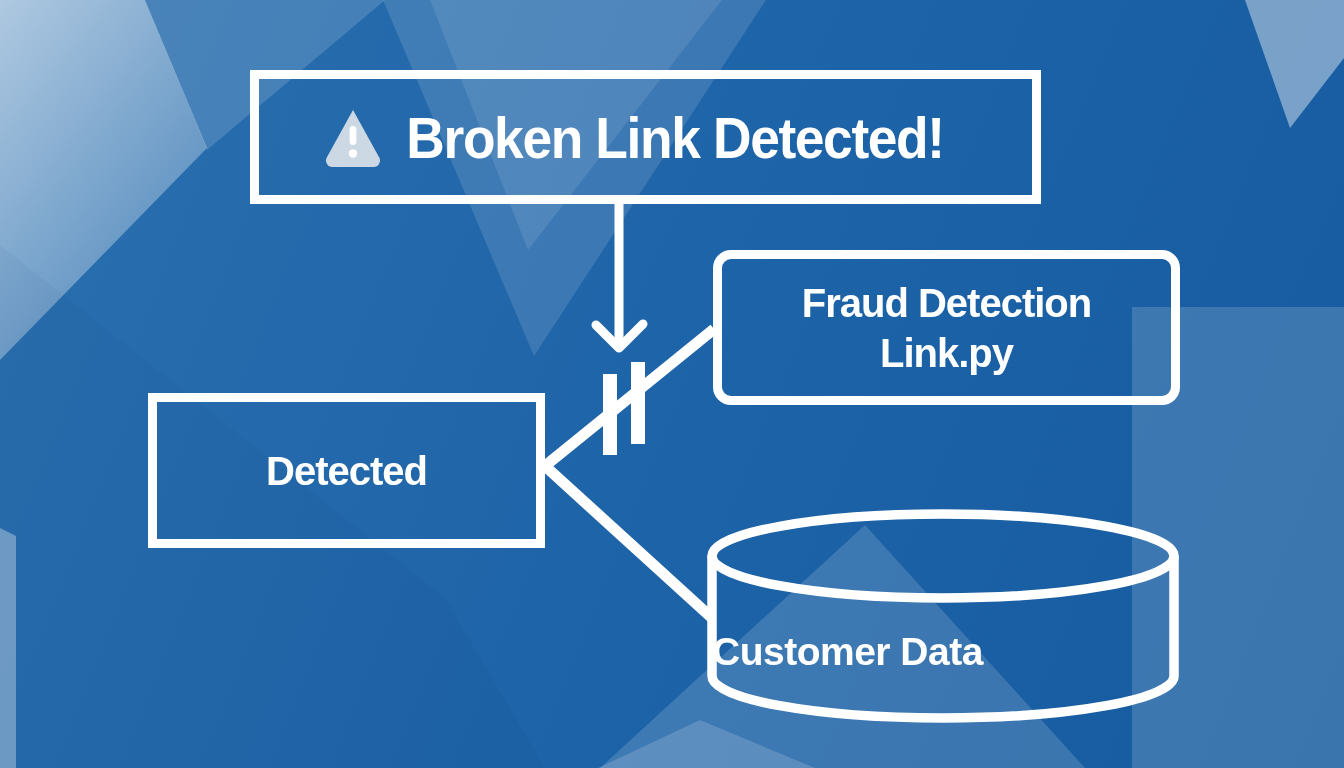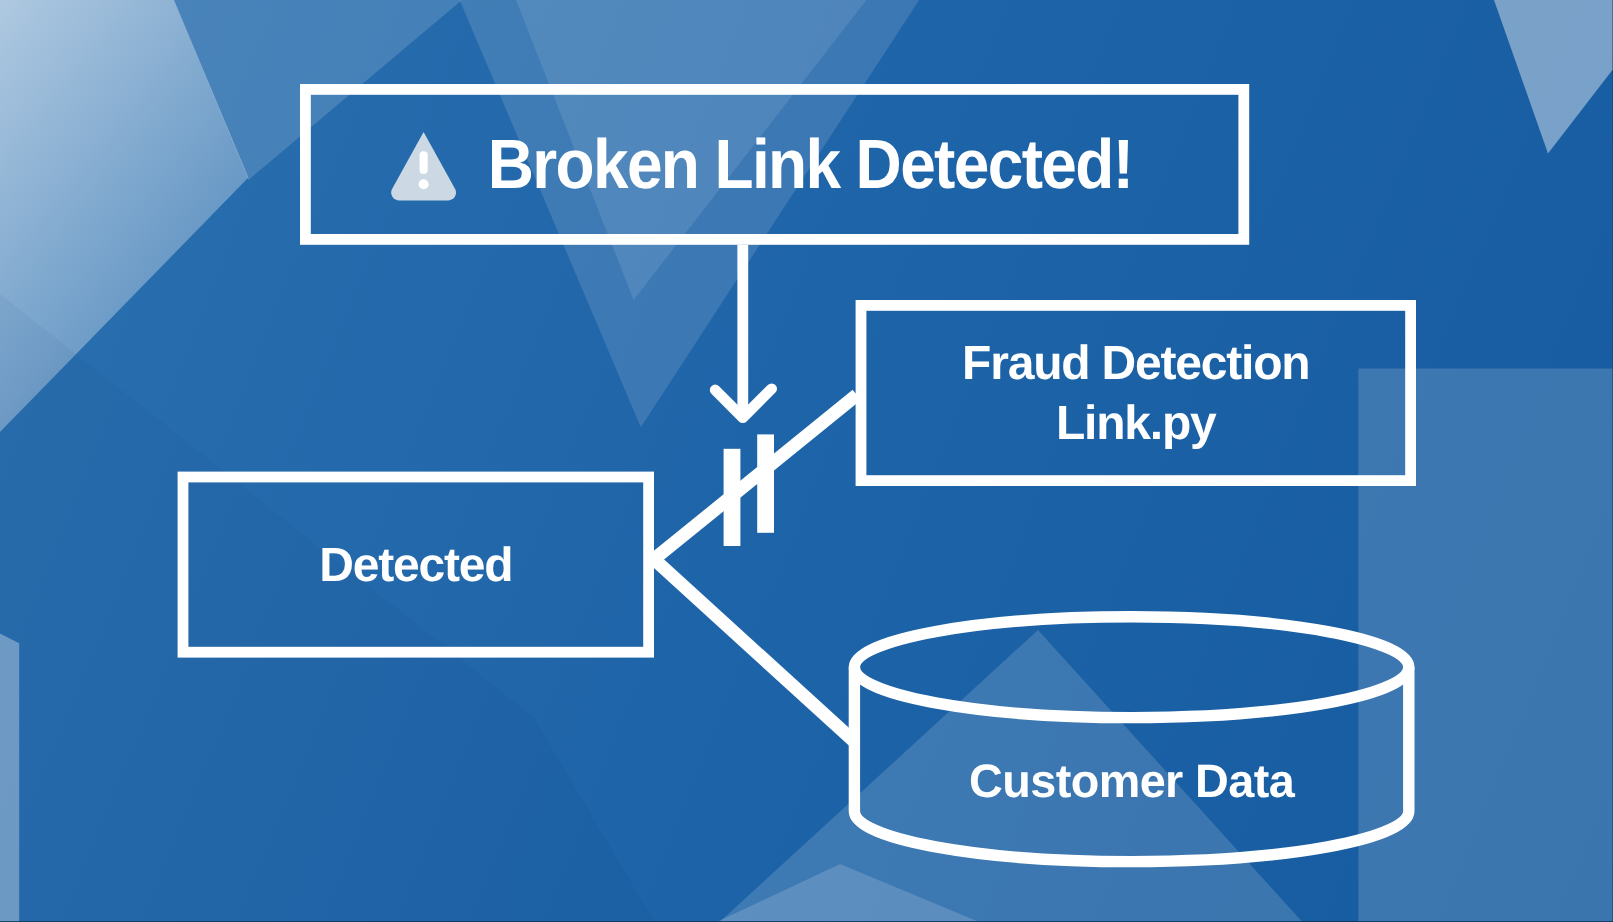--- a/index.html
+++ b/index.html
@@ -40,21 +40,21 @@
     font-weight:bold;
     font-size:58px;
     letter-spacing:-1.5px;
     transform:scaleX(.92);
     transform-origin:center;
     white-space:nowrap;
   }
   .cyl-label{
     position:absolute;
     left:712px;top:630px;width:462px;
-    text-align:center;
+    text-align:left;
     z-index:3;
     font-weight:bold;font-size:39px;letter-spacing:-0.5px;
     white-space:nowrap;
   }
 </style>
 </head>
 <body>
 
 <div class="canvas">
 
@@ -100,21 +100,21 @@
 
   <div class="banner">
     <svg width="60" height="62" viewBox="0 0 60 62">
       <path d="M30 4 L56.5 52 A6.5 6.5 0 0 1 50.8 61 H9.2 A6.5 6.5 0 0 1 3.5 52 Z" fill="#ccd9e4"></path>
       <rect x="26.6" y="20" width="6.8" height="19" rx="3.4" fill="#ffffff"></rect>
       <circle cx="30" cy="47.5" r="4.2" fill="#ffffff"></circle>
     </svg>
     <span class="banner-title">Broken Link Detected!</span>
   </div>
 
-  <div class="node" style="left:713px;top:250px;width:467px;height:155px;">
+  <div class="node" style="left:713px;top:250px;width:467px;height:155px;border-radius:18px;">
     <span class="node-label">Fraud Detection</span>
     <span class="node-label">Link.py</span>
   </div>
 
   <div class="node" style="left:148px;top:393px;width:397px;height:155px;">
     <span class="node-label">Detected</span>
   </div>
 
   <div class="cyl-label">Customer Data</div>
 

